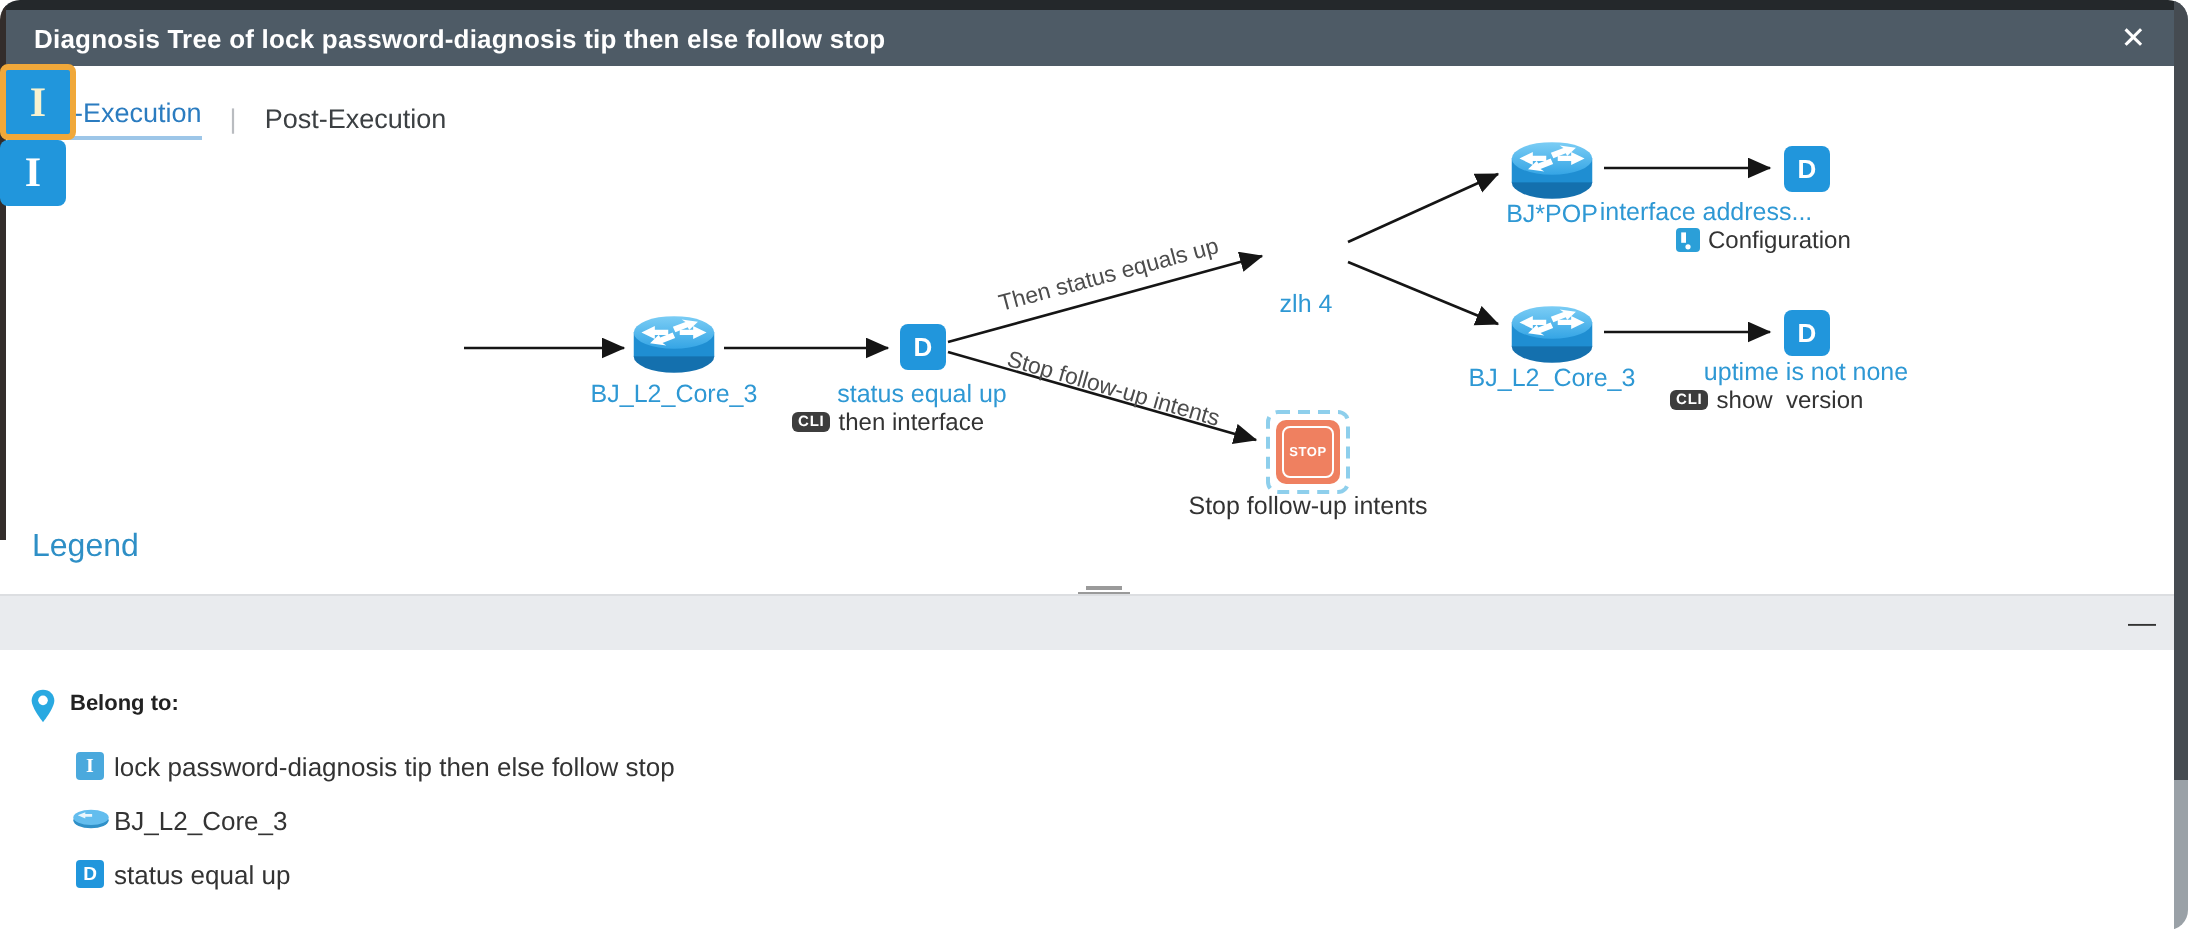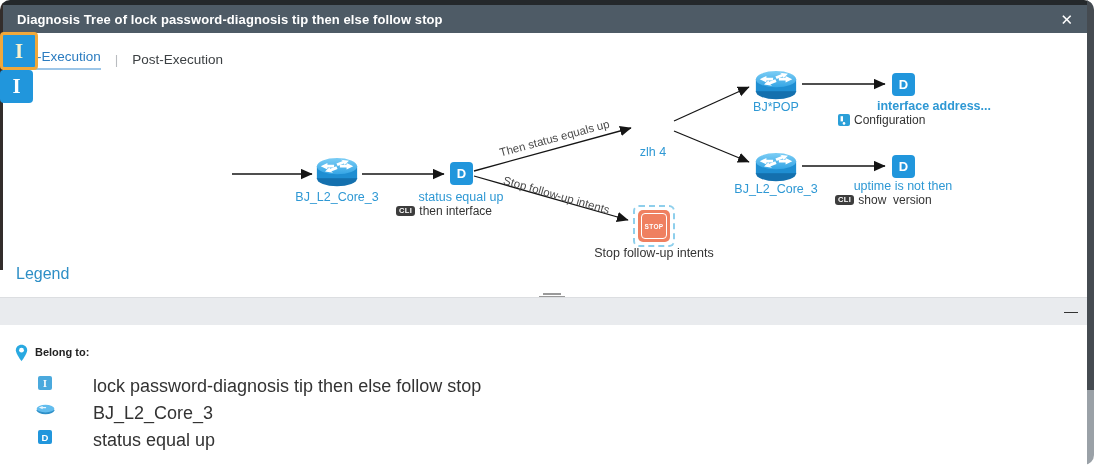--- a/index.html
+++ b/index.html
@@ -58,21 +58,21 @@
   .drag-handle i{display:block;height:2px;background:#9a9a9a;margin:1.5px auto 0;}
   .drag-handle i:first-child{width:18px;}
   .drag-handle i:last-child{width:26px;}
 
   .panel-header{position:absolute;left:0;top:297px;width:1096px;height:28px;background:#e9ebee;
     border-top:1px solid #dcdee1;box-sizing:border-box;}
   .panel-header .ph-text{position:absolute;left:14px;top:0;line-height:28px;font-size:13px;font-weight:600;color:#3b3b3b;}
   .panel-header .collapse{position:absolute;right:18px;top:0;line-height:26px;font-size:14px;color:#333;cursor:pointer;}
 
   .belong-label{position:absolute;left:35px;top:346px;font-size:11px;font-weight:700;color:#222;}
-  .detail-item-text{position:absolute;font-size:18px;color:#333;margin-left:36px;}
+  .detail-item-text{position:absolute;font-size:13px;color:#333;}
   .mini-i{position:absolute;width:14px;height:14px;background:#4aa9dd;border-radius:2px;color:#fff;
     display:flex;align-items:center;justify-content:center;font-family:"Liberation Serif", serif;
     font-weight:700;font-size:10px;}
   .mini-d{position:absolute;width:14px;height:14px;background:#2196dc;border-radius:2px;color:#fff;
     display:flex;align-items:center;justify-content:center;font-weight:700;font-size:9.5px;}
 </style>
 </head>
 <body>
 
 <div class="screen">
@@ -172,32 +172,32 @@
     <span class="lbl abs" style="left:726px;top:68px;width:100px;">BJ*POP</span>
 
     <svg class="abs" style="left:753px;top:117px;" width="46" height="34">
         <use href="#router"></use>
       </svg>
     <span class="lbl abs" style="left:726px;top:150px;width:100px;">BJ_L2_Core_3</span>
 
     <div class="node-d abs" style="left:892px;top:41px;">
       <span>D</span>
     </div>
-    <span class="lbl abs" style="left:869px;top:67px;width:130px;font-weight:bold;">interface address...</span>
+    <span class="lbl abs" style="left:788px;top:67px;width:130px;">interface address...</span>
     <div class="cmdrow" style="left:838px;top:81px;width:130px;">
       <svg width="12" height="12">
           <use href="#config"></use>
         </svg>
       <span>Configuration</span>
     </div>
 
     <div class="node-d abs" style="left:892px;top:123px;">
       <span>D</span>
     </div>
-    <span class="lbl abs" style="left:835px;top:147px;width:136px;">uptime is not then</span>
+    <span class="lbl abs" style="left:835px;top:147px;width:136px;">uptime is not none</span>
     <div class="cmdrow" style="left:835px;top:161px;width:136px;">
       <span class="cli-badge">CLI</span>
       <span class="cmd-text">show  version</span>
     </div>
 
     <div class="stop-node">
       <div class="stop-inner">
         <span class="stop-frame">STOP</span>
       </div>
     </div>

